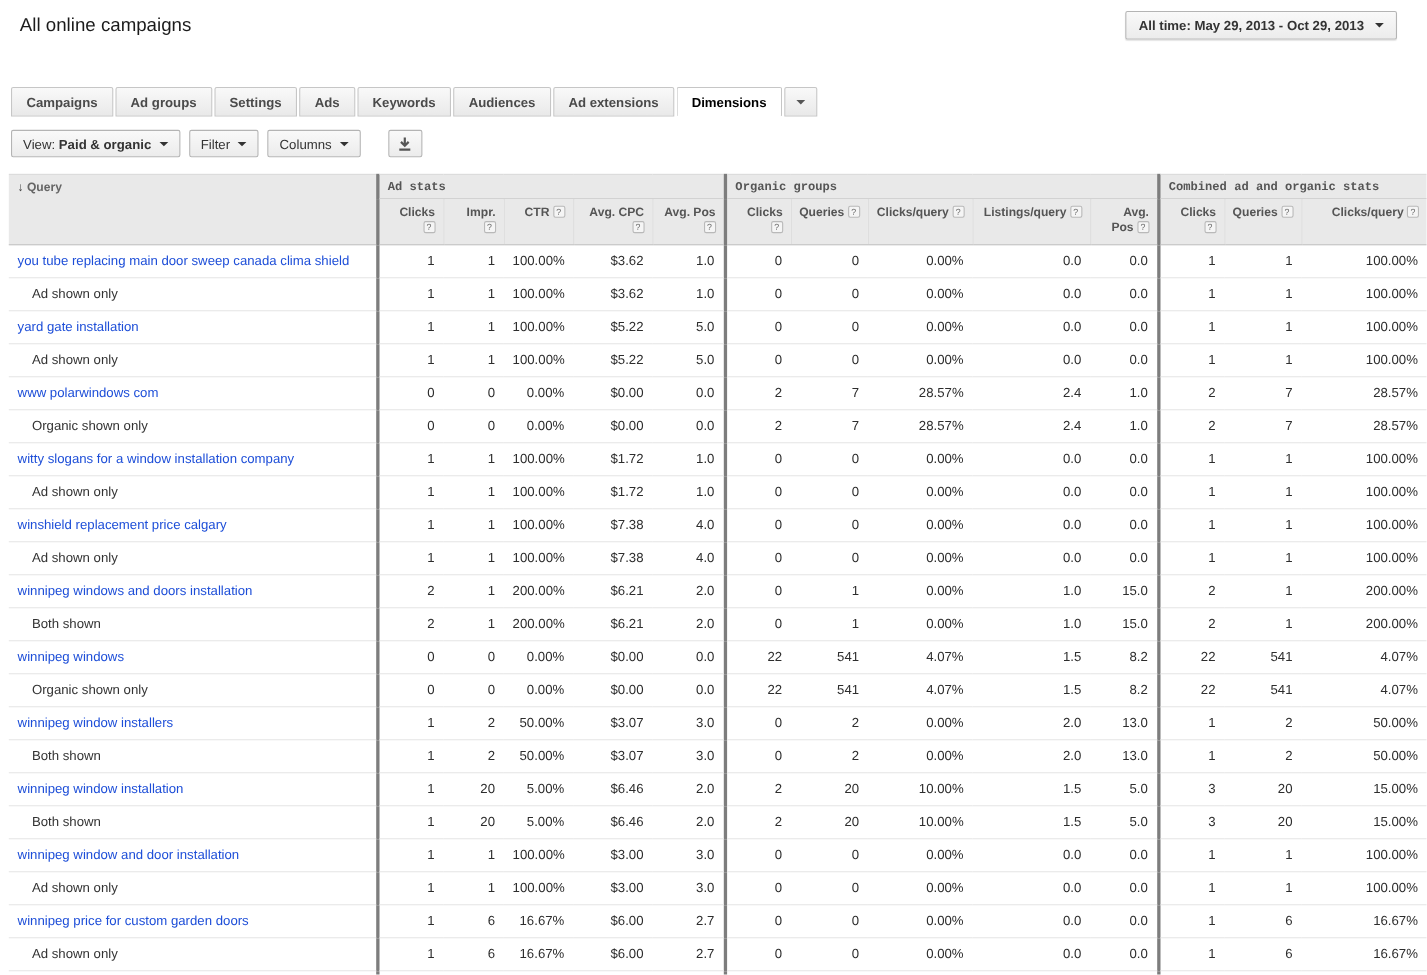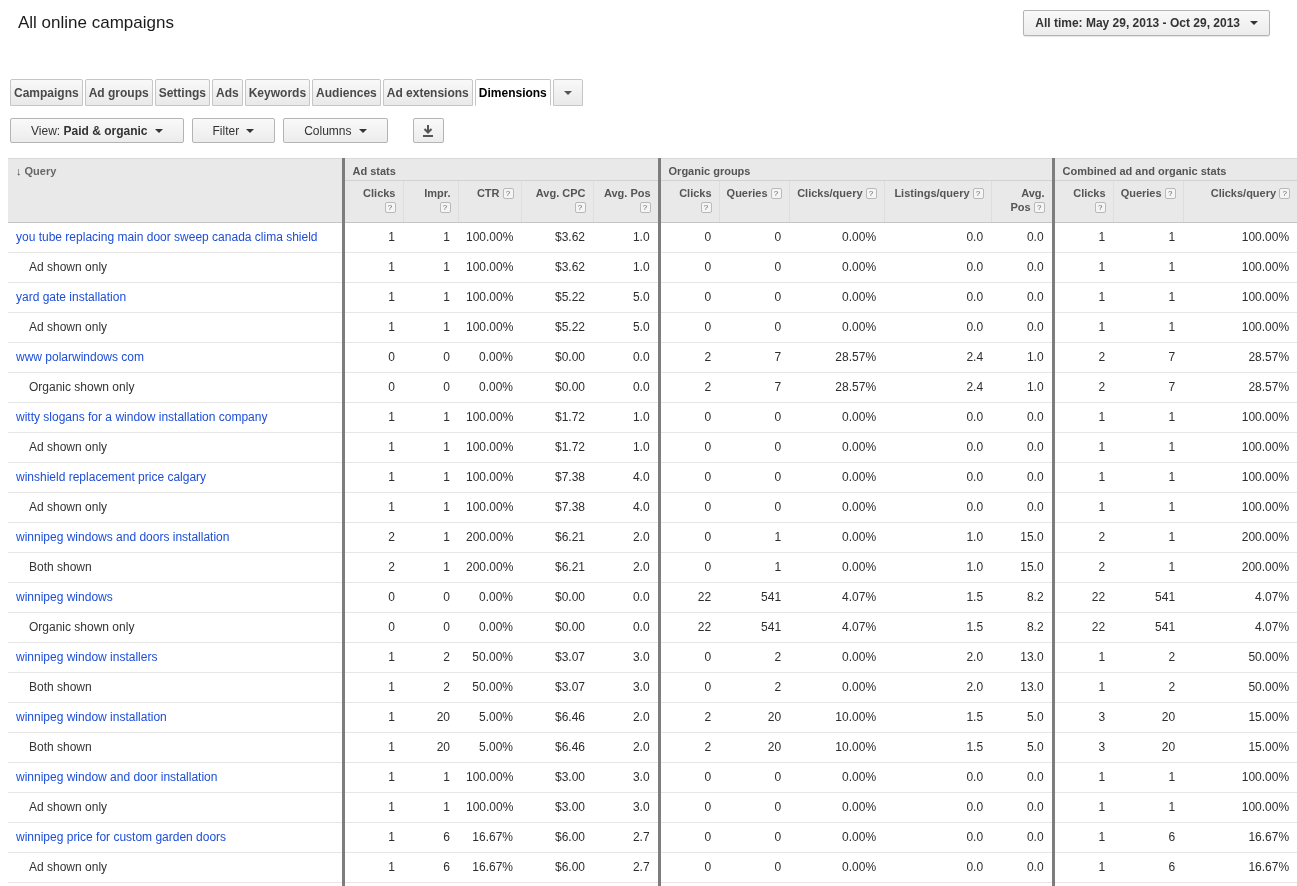--- a/index.html
+++ b/index.html
@@ -12,35 +12,35 @@
   .page-title { font-size: 17px; font-weight: 400; color: #1b1b1b; padding-top: 3px; }
   .btn {
     background: linear-gradient(to bottom, #f9f9f9, #ececec);
     border: 1px solid #b4b4b4; border-radius: 2px; color: #333; cursor: pointer;
     display: inline-flex; align-items: center; font-family: inherit;
   }
   .date-btn { height: 26px; padding: 0 11px; font-size: 12px; font-weight: bold; gap: 10px; box-shadow: 0 1px 1px rgba(0,0,0,.1); }
   .caret { width: 0; height: 0; border-left: 4px solid transparent; border-right: 4px solid transparent; border-top: 4px solid #333; display: inline-block; }
   .tab-bar { display: flex; align-items: flex-end; gap: 2px; margin: 29px 0 0 10px; }
   .tab {
-    height: 27px; line-height: 26px; padding: 0 3px;
+    height: 27px; line-height: 26px; padding: 0 13px;
     background: linear-gradient(to bottom, #f9f9f9, #e9e9e9);
     border: 1px solid #c6c6c6; border-radius: 2px 2px 0 0;
     font-size: 12px; font-weight: bold; color: #4a4a4a; cursor: pointer; white-space: nowrap;
   }
   .tab.selected { background: #fff; border-bottom-color: #fff; color: #000; margin-top: 14px; }
   .tab.more { padding: 0 10px; display: flex; align-items: center; }
   .tab .caret { border-top-color: #555; }
   .toolbar { display: flex; align-items: center; gap: 8px; margin: 12px 0 0 10px; }
-  .tool-btn { height: 25px; padding: 0 20px; font-size: 12px; gap: 7px; }
+  .tool-btn { height: 25px; padding: 0 10px; font-size: 12px; gap: 7px; }
   .tool-btn b { font-weight: bold; }
   .download-btn { margin-left: 17px; width: 31px; height: 25px; justify-content: center; padding: 0; }
   .report { margin: 15px 0 0 8px; border-collapse: collapse; table-layout: fixed; width: 1289px; }
   .report th { background: #e9e9e9; font-size: 11px; font-weight: bold; color: #555; }
-  .report th.group-th { text-align: left; height: 22px; padding: 5px 8px 3px; border-bottom: 1px solid #d2d2d2; border-top: 1px solid #d9d9d9; }
+  .report th.group-th { text-align: left; height: 22px; padding: 5px 8px 3px; border-bottom: 1px solid #d2d2d2; border-top: 1px solid #d9d9d9; font-family: Liberation Mono, monospace; }
   .report th.col-th { text-align: right; height: 42px; padding: 5px 7px; vertical-align: top; border-bottom: 1px solid #c4c4c4; border-left: 1px solid #dedede; line-height: 14px; }
   .report th.query-th { text-align: left; vertical-align: top; padding: 6px 8px; color: #666; border-bottom: 1px solid #c4c4c4; border-top: 1px solid #d9d9d9; }
   .report .group-start { border-left: 3px solid #7d7d7d !important; }
   .report td { padding: 7px 8px; line-height: 15px; border-bottom: 1px solid #e6e6e6; text-align: right; color: #2d2d2d; font-size: 12px; background: #fff; vertical-align: top; }
   .report td.cell-query { text-align: left; }
   tr.row-query td.cell-query { font-weight: normal; color: #1d4ed8; }
   tr.row-segment td.cell-query { padding-left: 21px; color: #333; }
   .sort-icon { margin-right: 3px; color: #444; font-size: 11px; font-weight: bold; }
   .help {
     display: inline-block; width: 11px; height: 11px; line-height: 10px; text-align: center;

